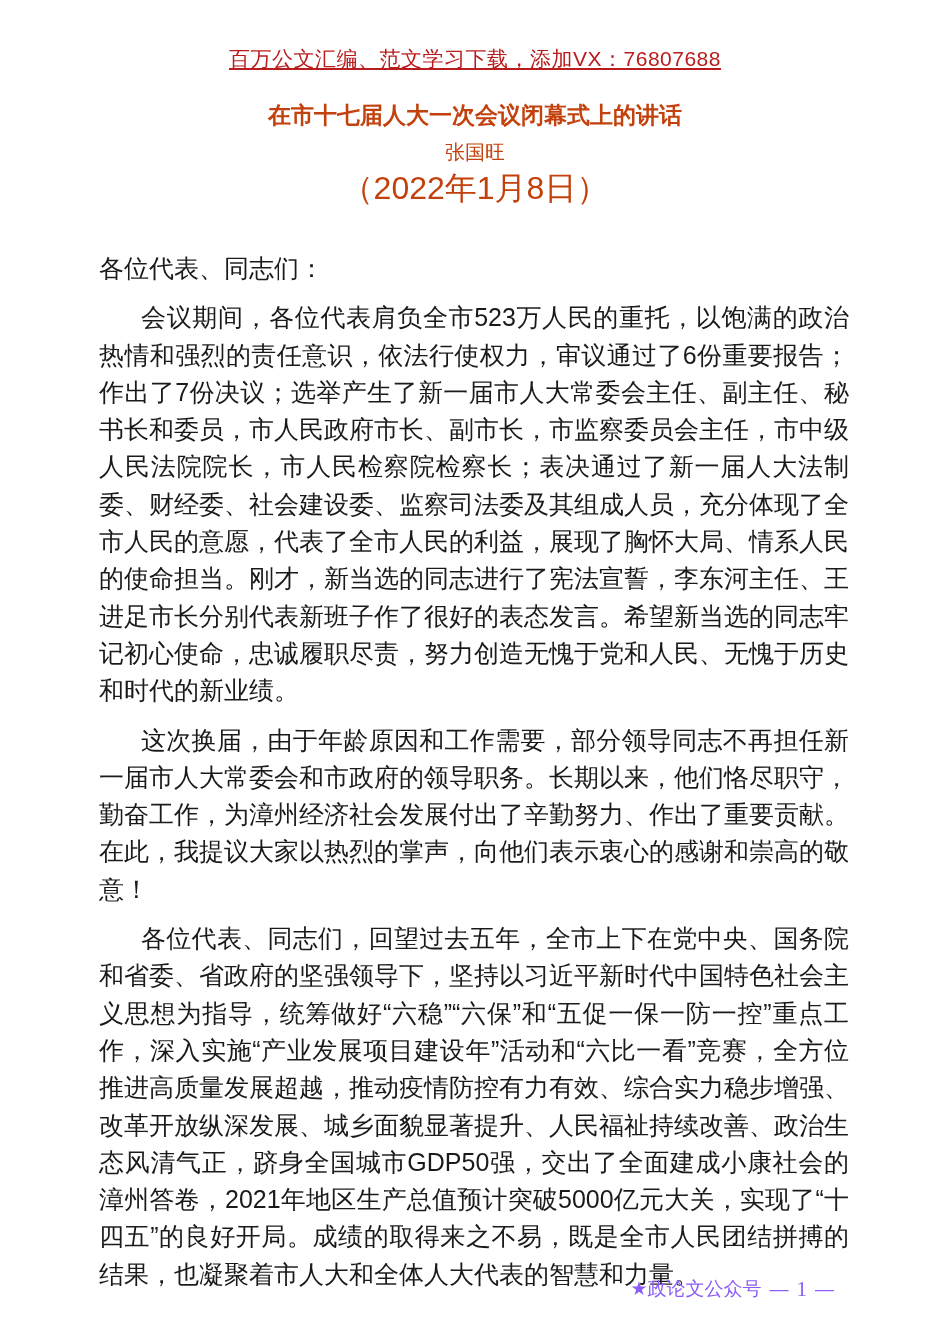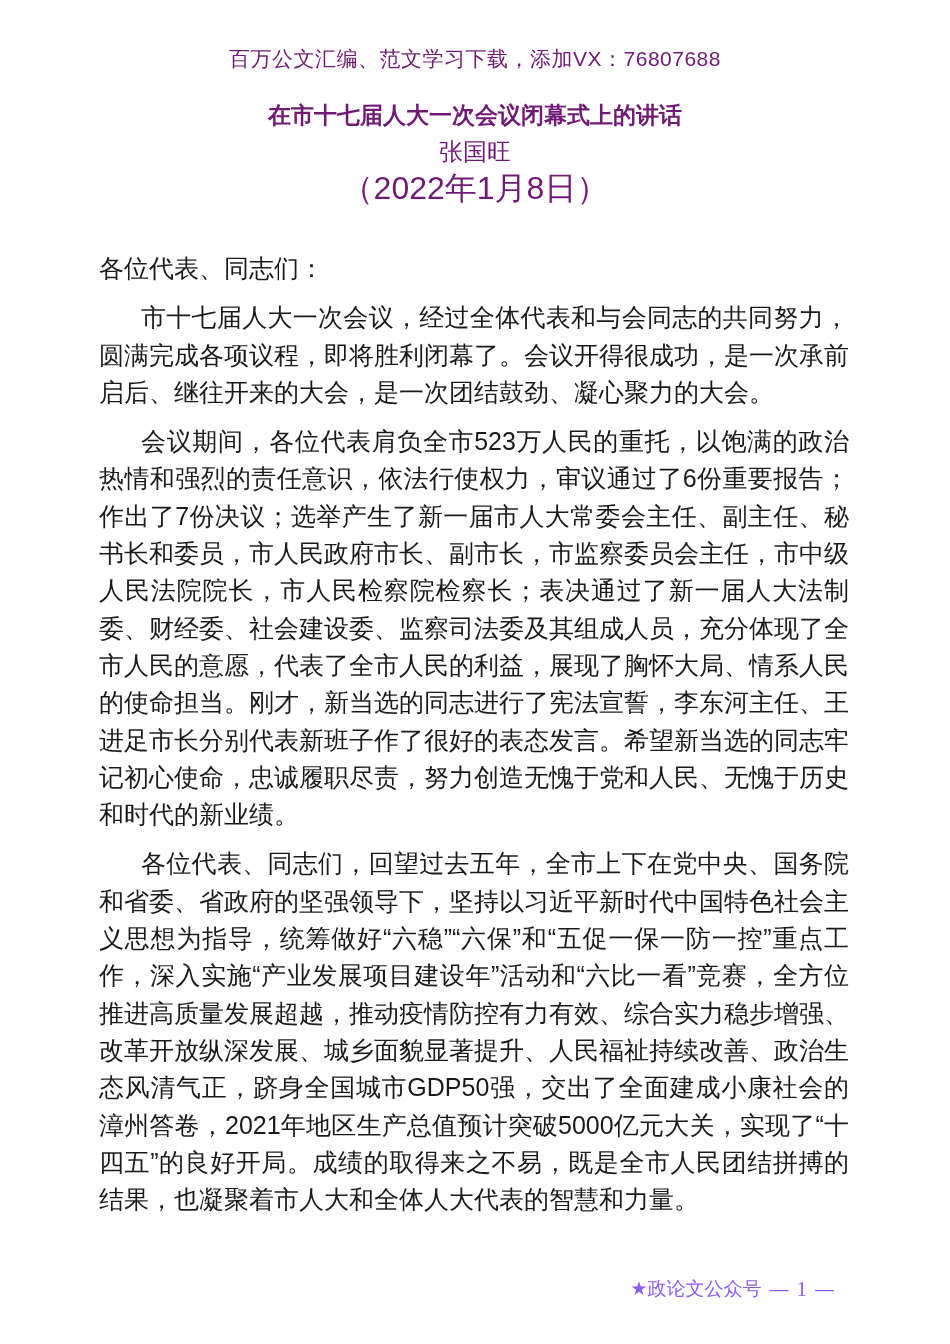--- a/index.html
+++ b/index.html
@@ -17,39 +17,40 @@
     -webkit-font-smoothing: antialiased;
   }
   .promo {
     position: absolute;
     top: 45px;
     left: 0;
     right: 0;
     text-align: center;
     font-size: 21px;
     line-height: 28px;
-    color: #701a75;
+    color: #b91c1c;
     letter-spacing: 0.5px;
+    text-decoration: underline;
   }
   .title-block {
     position: absolute;
     top: 97px;
     left: 0;
     right: 0;
     text-align: center;
-    color: #701a75;
+    color: #c2410c;
   }
   .doc-title {
     margin: 0;
     font-size: 23px;
     font-weight: 600;
     line-height: 37px;
   }
   .doc-author {
-    font-size: 24px;
+    font-size: 20px;
     font-weight: 400;
     line-height: 36px;
   }
   .doc-date {
     font-size: 32px;
     font-weight: 400;
     line-height: 36px;
   }
   .body-text {
     position: absolute;
@@ -97,22 +98,22 @@
   <div class="promo">百万公文汇编、范文学习下载，添加VX：76807688</div>
 
   <div class="title-block">
     <h1 class="doc-title">在市十七届人大一次会议闭幕式上的讲话</h1>
     <div class="doc-author">张国旺</div>
     <div class="doc-date">（2022年1月8日）</div>
   </div>
 
   <div class="body-text">
     <p class="salutation">各位代表、同志们：</p>
-    <p class="indented">市十七届人大一次会议，经过全体代表和与会同志的共同努力，圆满完成各项议程，即将胜利闭幕了。会议开得很成功，是一次承前启后、继往开来的大会，是一次团结鼓劲、凝心聚力的大会。</p>
     <p class="indented">会议期间，各位代表肩负全市523万人民的重托，以饱满的政治热情和强烈的责任意识，依法行使权力，审议通过了6份重要报告；作出了7份决议；选举产生了新一届市人大常委会主任、副主任、秘书长和委员，市人民政府市长、副市长，市监察委员会主任，市中级人民法院院长，市人民检察院检察长；表决通过了新一届人大法制委、财经委、社会建设委、监察司法委及其组成人员，充分体现了全市人民的意愿，代表了全市人民的利益，展现了胸怀大局、情系人民的使命担当。刚才，新当选的同志进行了宪法宣誓，李东河主任、王进足市长分别代表新班子作了很好的表态发言。希望新当选的同志牢记初心使命，忠诚履职尽责，努力创造无愧于党和人民、无愧于历史和时代的新业绩。</p>
+    <p class="indented">这次换届，由于年龄原因和工作需要，部分领导同志不再担任新一届市人大常委会和市政府的领导职务。长期以来，他们恪尽职守，勤奋工作，为漳州经济社会发展付出了辛勤努力、作出了重要贡献。在此，我提议大家以热烈的掌声，向他们表示衷心的感谢和崇高的敬意！</p>
     <p class="indented">各位代表、同志们，回望过去五年，全市上下在党中央、国务院和省委、省政府的坚强领导下，坚持以习近平新时代中国特色社会主义思想为指导，统筹做好“六稳”“六保”和“五促一保一防一控”重点工作，深入实施“产业发展项目建设年”活动和“六比一看”竞赛，全方位推进高质量发展超越，推动疫情防控有力有效、综合实力稳步增强、改革开放纵深发展、城乡面貌显著提升、人民福祉持续改善、政治生态风清气正，跻身全国城市GDP50强，交出了全面建成小康社会的漳州答卷，2021年地区生产总值预计突破5000亿元大关，实现了“十四五”的良好开局。成绩的取得来之不易，既是全市人民团结拼搏的结果，也凝聚着市人大和全体人大代表的智慧和力量。</p>
   </div>
 
   <div class="footer">
     <span>★政论文公众号</span>
     <span class="dash">—</span>
     <span class="pagenum">1</span>
     <span class="dash">—</span>
   </div>
 

